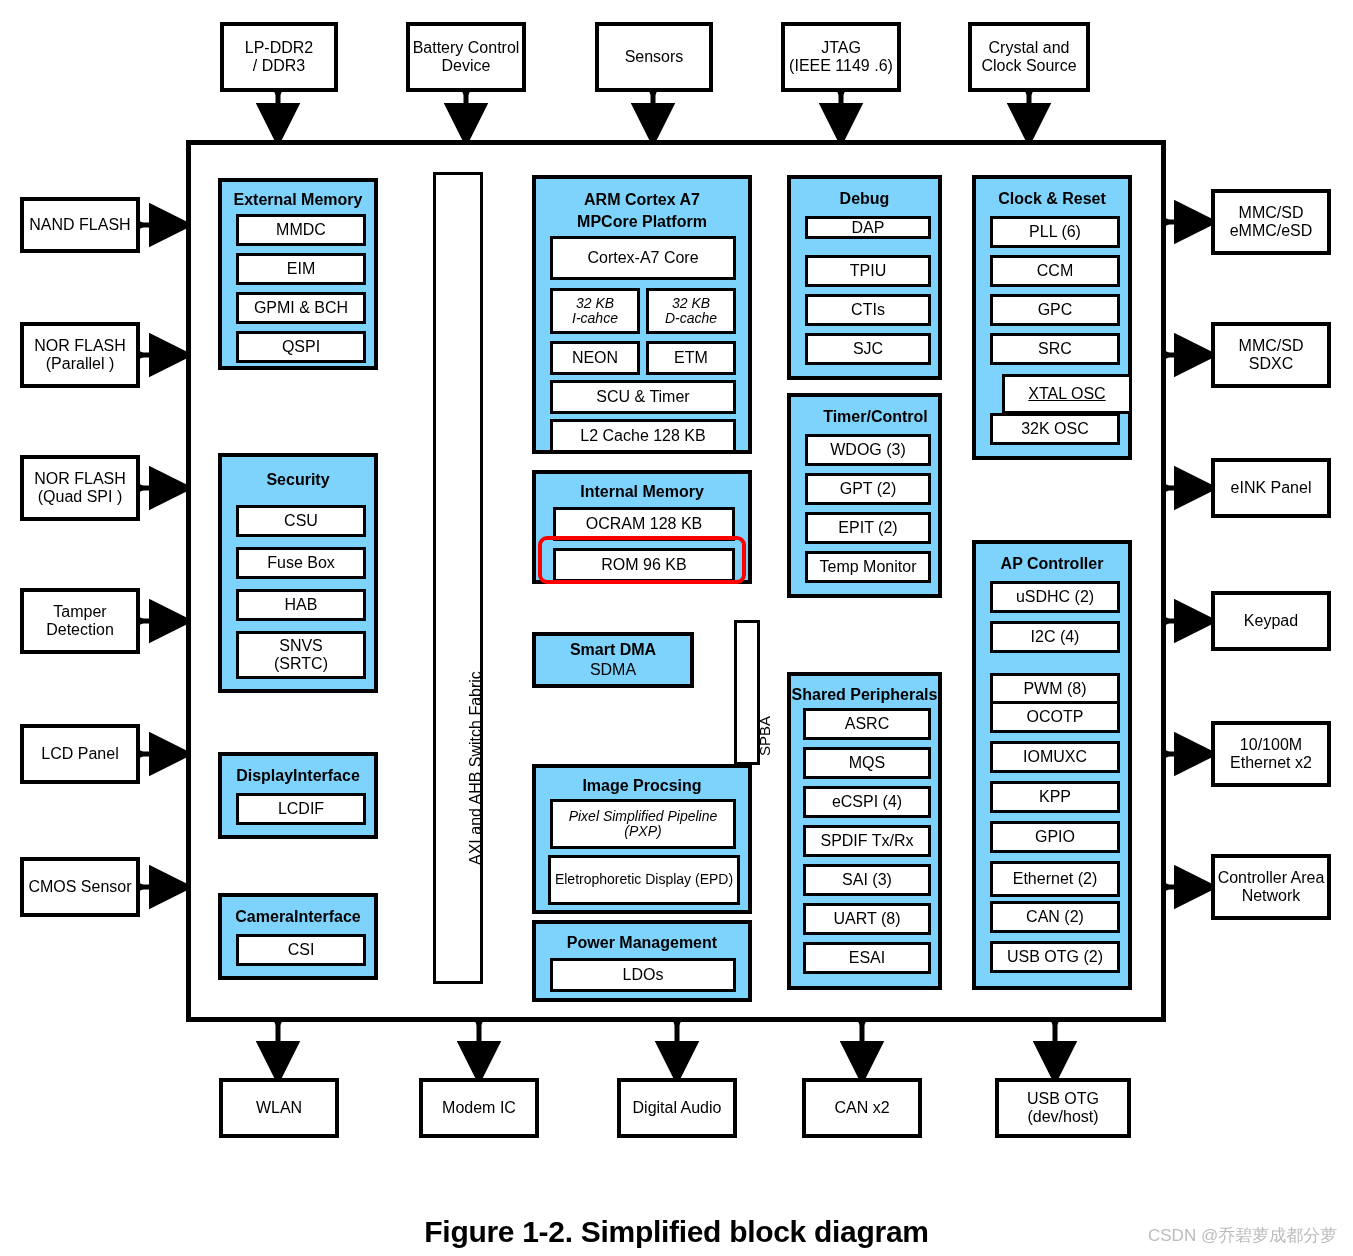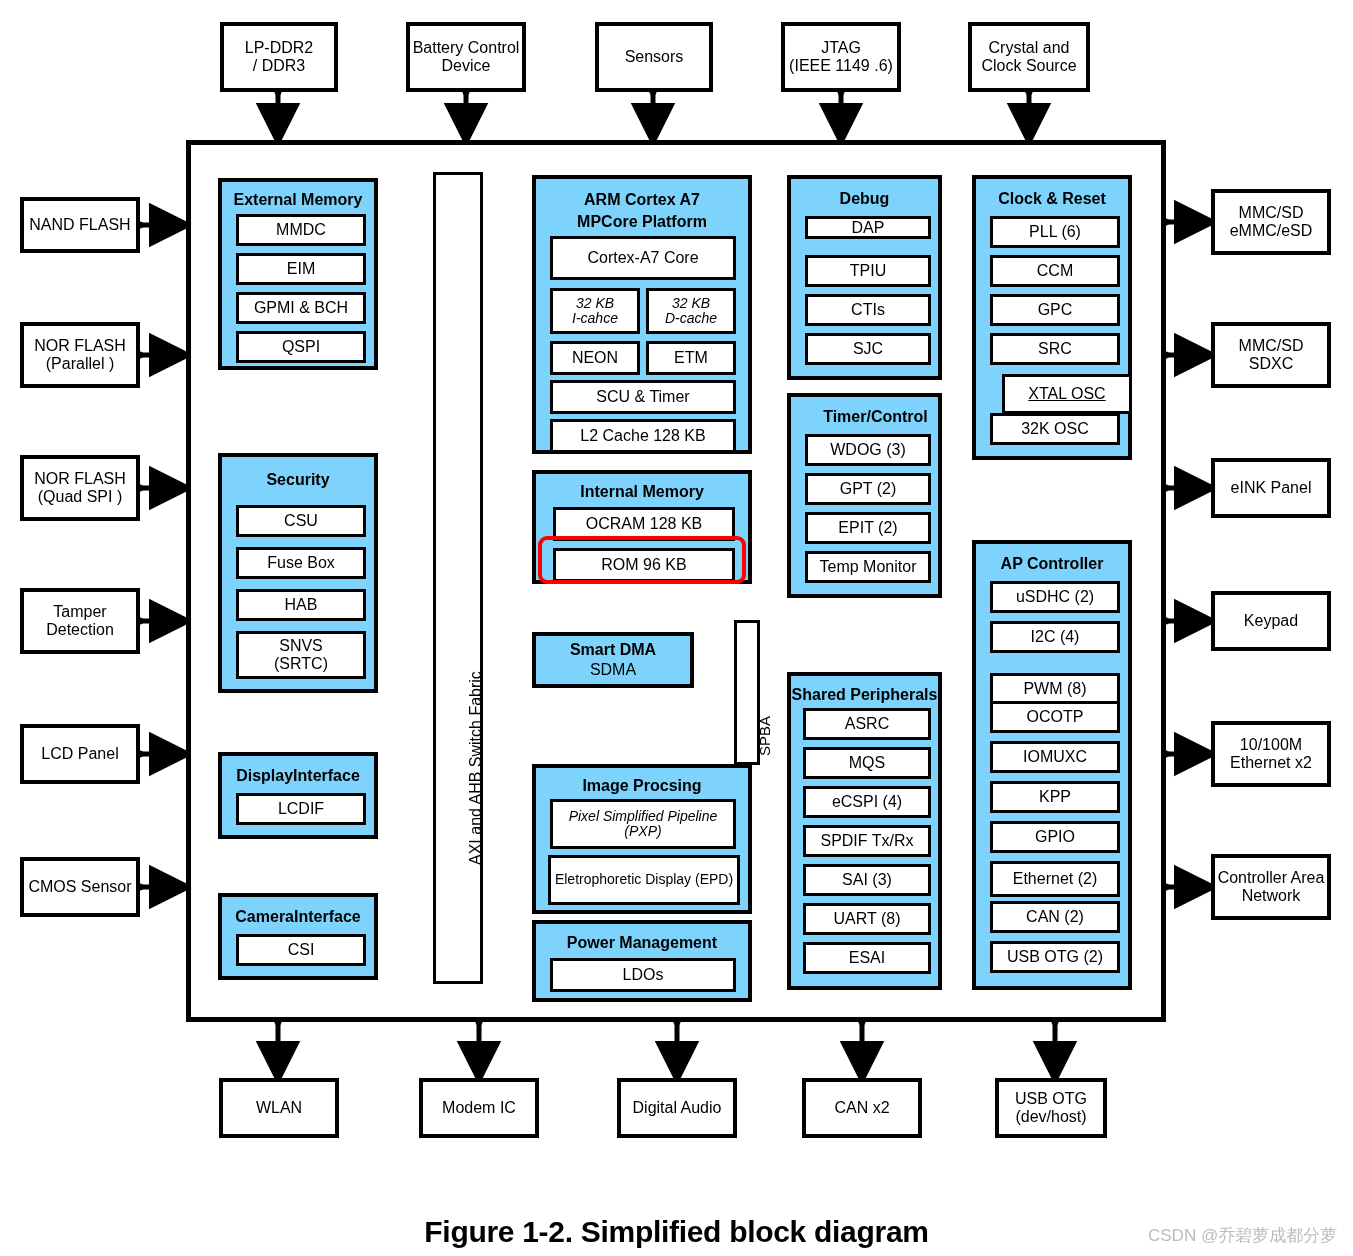--- a/index.html
+++ b/index.html
@@ -226,21 +226,21 @@
   <div class="box ext-box" style="left:1211px;top:591px;width:120px;height:60px;">Keypad</div>
   <div class="box ext-box" style="left:1211px;top:721px;width:120px;height:66px;">10/100M
 Ethernet x2</div>
   <div class="box ext-box" style="left:1211px;top:854px;width:120px;height:66px;">Controller Area
 Network</div>
 
   <div class="box ext-box" style="left:219px;top:1078px;width:120px;height:60px;">WLAN</div>
   <div class="box ext-box" style="left:419px;top:1078px;width:120px;height:60px;">Modem IC</div>
   <div class="box ext-box" style="left:617px;top:1078px;width:120px;height:60px;">Digital Audio</div>
   <div class="box ext-box" style="left:802px;top:1078px;width:120px;height:60px;">CAN x2</div>
-  <div class="box ext-box" style="left:995px;top:1078px;width:112px;height:60px;">USB OTG
+  <div class="box ext-box" style="left:995px;top:1078px;width:136px;height:60px;">USB OTG
 (dev/host)</div>
 
   <div class="chip" style="left:186px;top:140px;width:980px;height:882px;"></div>
 
   <div class="vbar" style="left:433px;top:172px;width:50px;height:812px;">
     <div class="vlabel" style="left:31px;top:690px;transform:rotate(-90deg);">AXI and AHB Switch Fabric</div>
   </div>
 
   <div class="vbar" style="left:734px;top:620px;width:26px;height:145px;">
     <div class="vlabel" style="left:19px;top:133px;transform:rotate(-90deg);font-size:15px;">SPBA</div>

